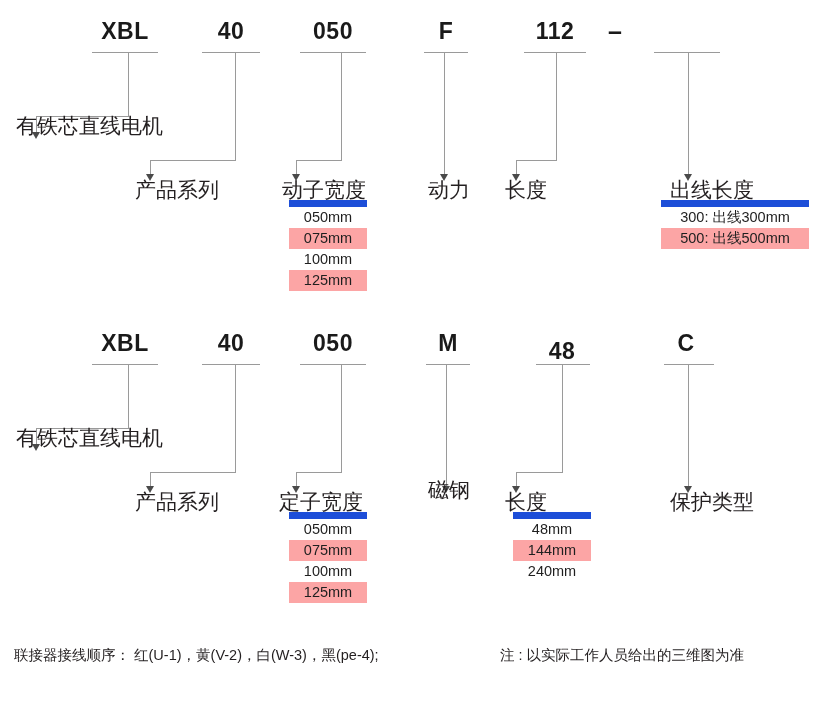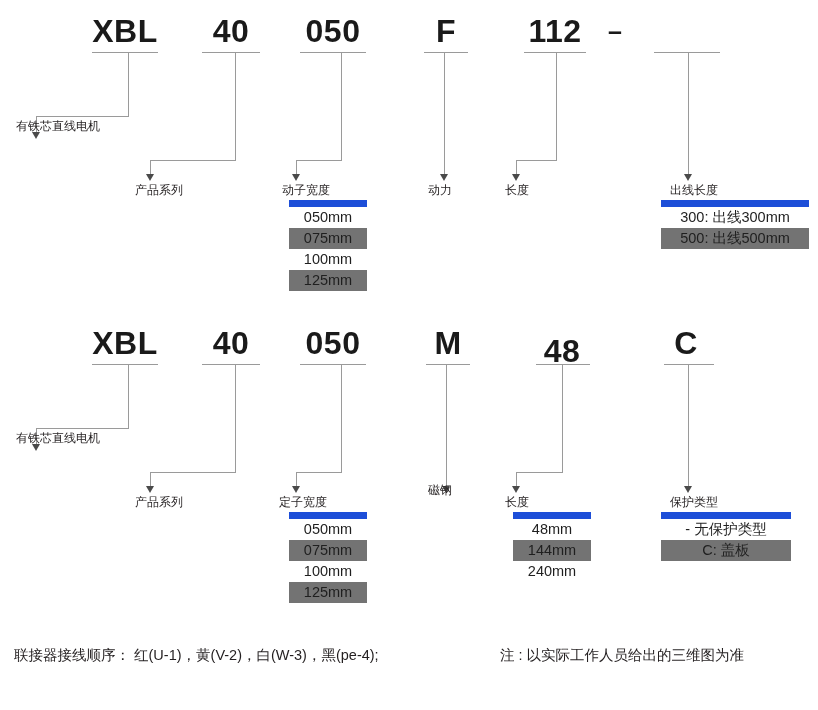--- a/index.html
+++ b/index.html
@@ -21,21 +21,21 @@
     left: 0;
     width: 818px;
   }
   #diagram-1 { top: 0px;   height: 310px; }
   #diagram-2 { top: 312px; height: 300px; }
 
   
   .code-token {
     position: absolute;
     font-weight: bold;
-    font-size: 32px;
+    font-size: 23px;
     letter-spacing: 0.5px;
     color: #1a1a1a;
     text-align: center;
     white-space: nowrap;
     line-height: 34px;
   }
   .code-dash {
     position: absolute;
     font-weight: bold;
     font-size: 25px;
@@ -67,21 +67,21 @@
     width: 0;
     height: 0;
     border-left: 4px solid transparent;
     border-right: 4px solid transparent;
     border-top: 7px solid #4a4a4a;
   }
 
   
   .field-label {
     position: absolute;
-    font-size: 12px;
+    font-size: 21px;
     color: #231f20;
     white-space: nowrap;
     line-height: 20px;
     text-align: center;
   }
 
   
   .opt-table {
     position: absolute;
     border-top: 7px solid #1d4ed8;
@@ -90,21 +90,21 @@
   .opt-row {
     box-sizing: border-box;
     height: 21px;
     line-height: 21px;
     text-align: center;
     font-size: 14.5px;
     color: #1f1f1f;
     white-space: nowrap;
     background: #ffffff;
   }
-  .opt-row.shaded { background: #737373; }
+  .opt-row.shaded { background: #fca5a5; }
   .opt-row.empty  { background: #ffffff; }
 
   
   .footer-block {
     position: absolute;
     font-size: 14.5px;
     line-height: 25px;
     color: #231f20;
     white-space: nowrap;
   }
@@ -235,25 +235,19 @@
     <div class="opt-row shaded">125mm</div>
   </div>
 
   <div class="opt-table" style="left:513px; top:200px; width:78px;">
     <div class="opt-row">48mm</div>
     <div class="opt-row shaded">144mm</div>
     <div class="opt-row">240mm</div>
     <div class="opt-row empty"></div>
   </div>
 
-  <div class="opt-table" style="left:661px; top:200px; width:130px;">
-    <div class="opt-row">- 无保护类型</div>
-    <div class="opt-row shaded">C: 盖板</div>
-    <div class="opt-row empty"></div>
-    <div class="opt-row empty"></div>
-  </div>
 </div>
 
 <div class="footer-block" style="left:14px; top:643px;">
   <div>联接器接线顺序： 红(U-1)，黄(V-2)，白(W-3)，黑(pe-4);</div>
 </div>
 
 <div class="footer-block" style="left:500px; top:643px;">注 : 以实际工作人员给出的三维图为准</div>
 
 </body></html>

